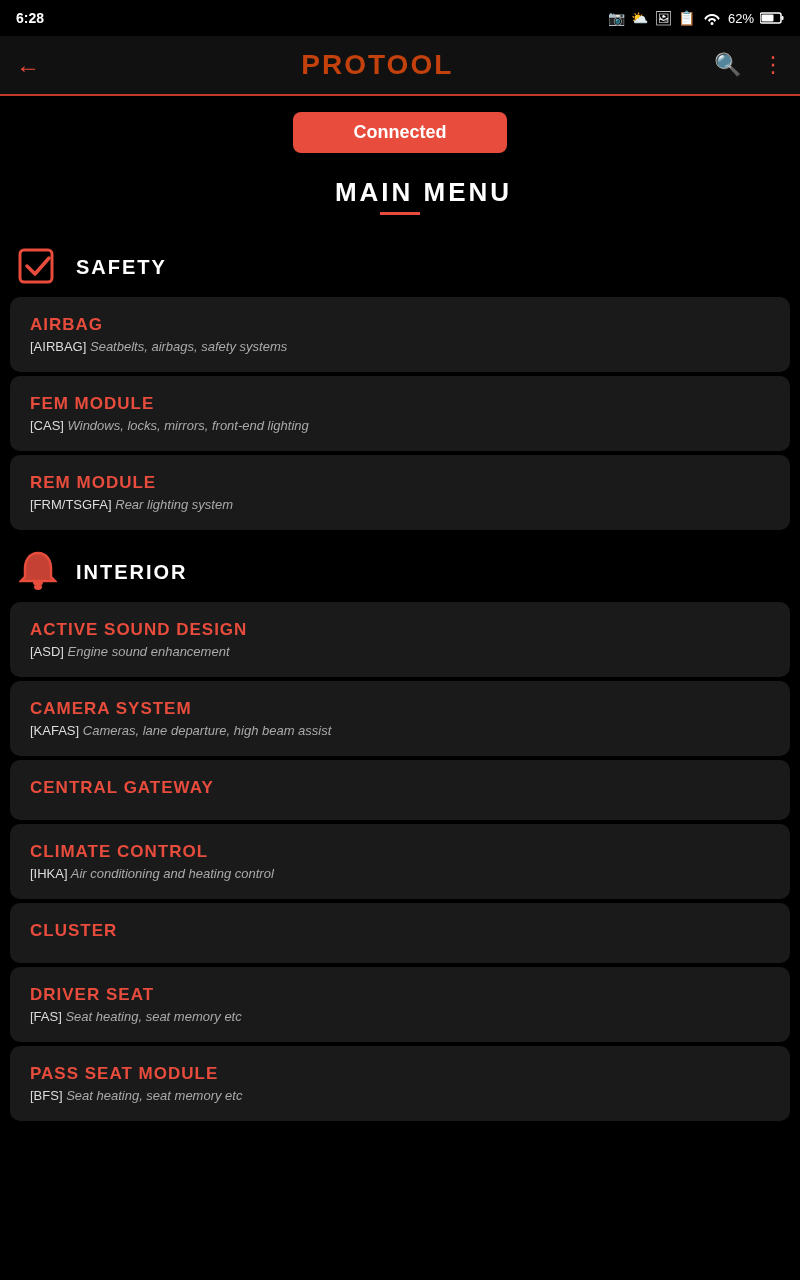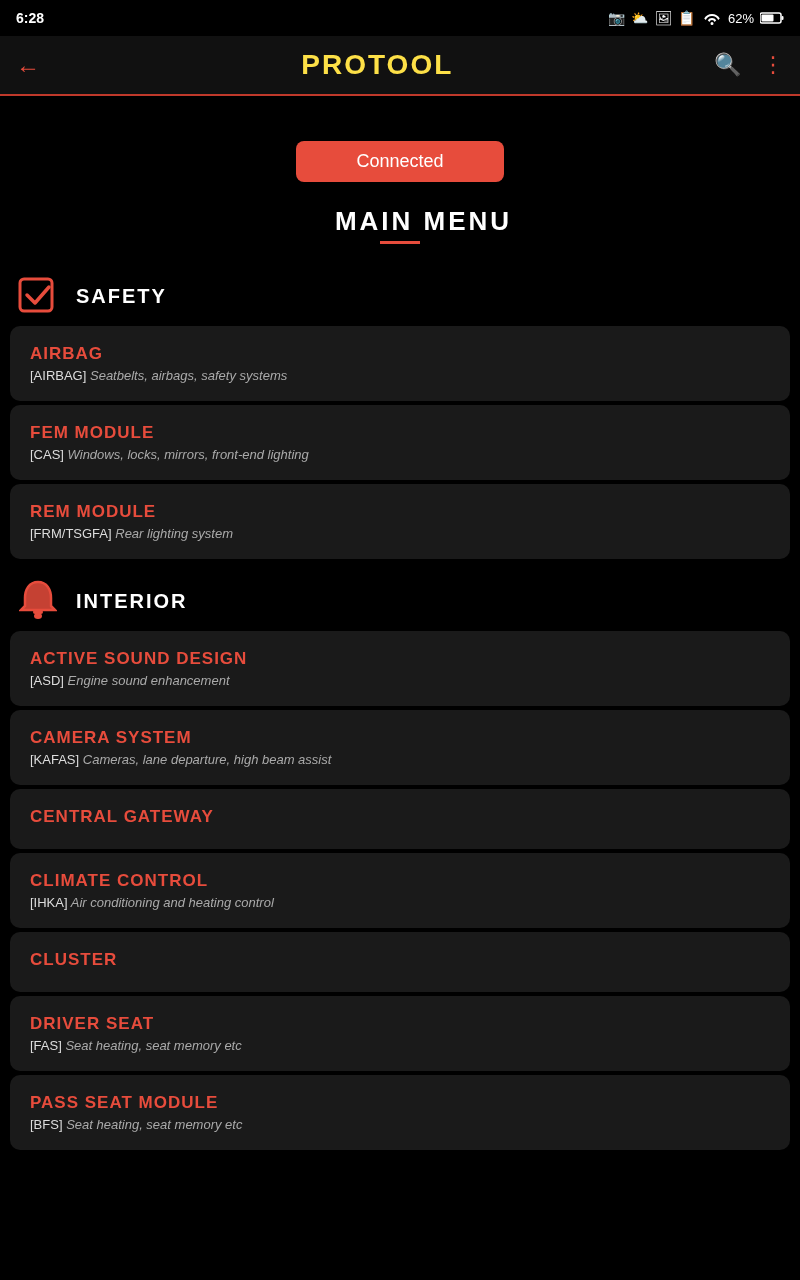--- a/index.html
+++ b/index.html
@@ -32,21 +32,21 @@
     .app-bar {
       background: #111;
       display: flex;
       align-items: center;
       justify-content: space-between;
       padding: 0 16px;
       height: 60px;
       border-bottom: 2px solid #c0392b;
     }
     .app-bar-title {
-      color: #fde047;
+      color: #c2410c;
       font-size: 28px;
       font-weight: 900;
       letter-spacing: 2px;
     }
     .app-bar-icons {
       display: flex;
       gap: 20px;
       align-items: center;
     }
     .app-bar-icon {
@@ -63,24 +63,23 @@
     
     .connected-section {
       display: flex;
       justify-content: center;
       padding: 16px 0 8px 0;
     }
     .connected-badge {
       background: #e74c3c;
       color: #fff;
       font-size: 18px;
-      font-weight: normal;
+      font-weight: bold;
       padding: 10px 60px;
       border-radius: 8px;
-      margin-top: 29px;
     }
 
     
     .main-menu-title {
       text-align: center;
       font-size: 26px;
       font-weight: 900;
       letter-spacing: 3px;
       color: #fff;
       margin: 16px 0 4px 0;

